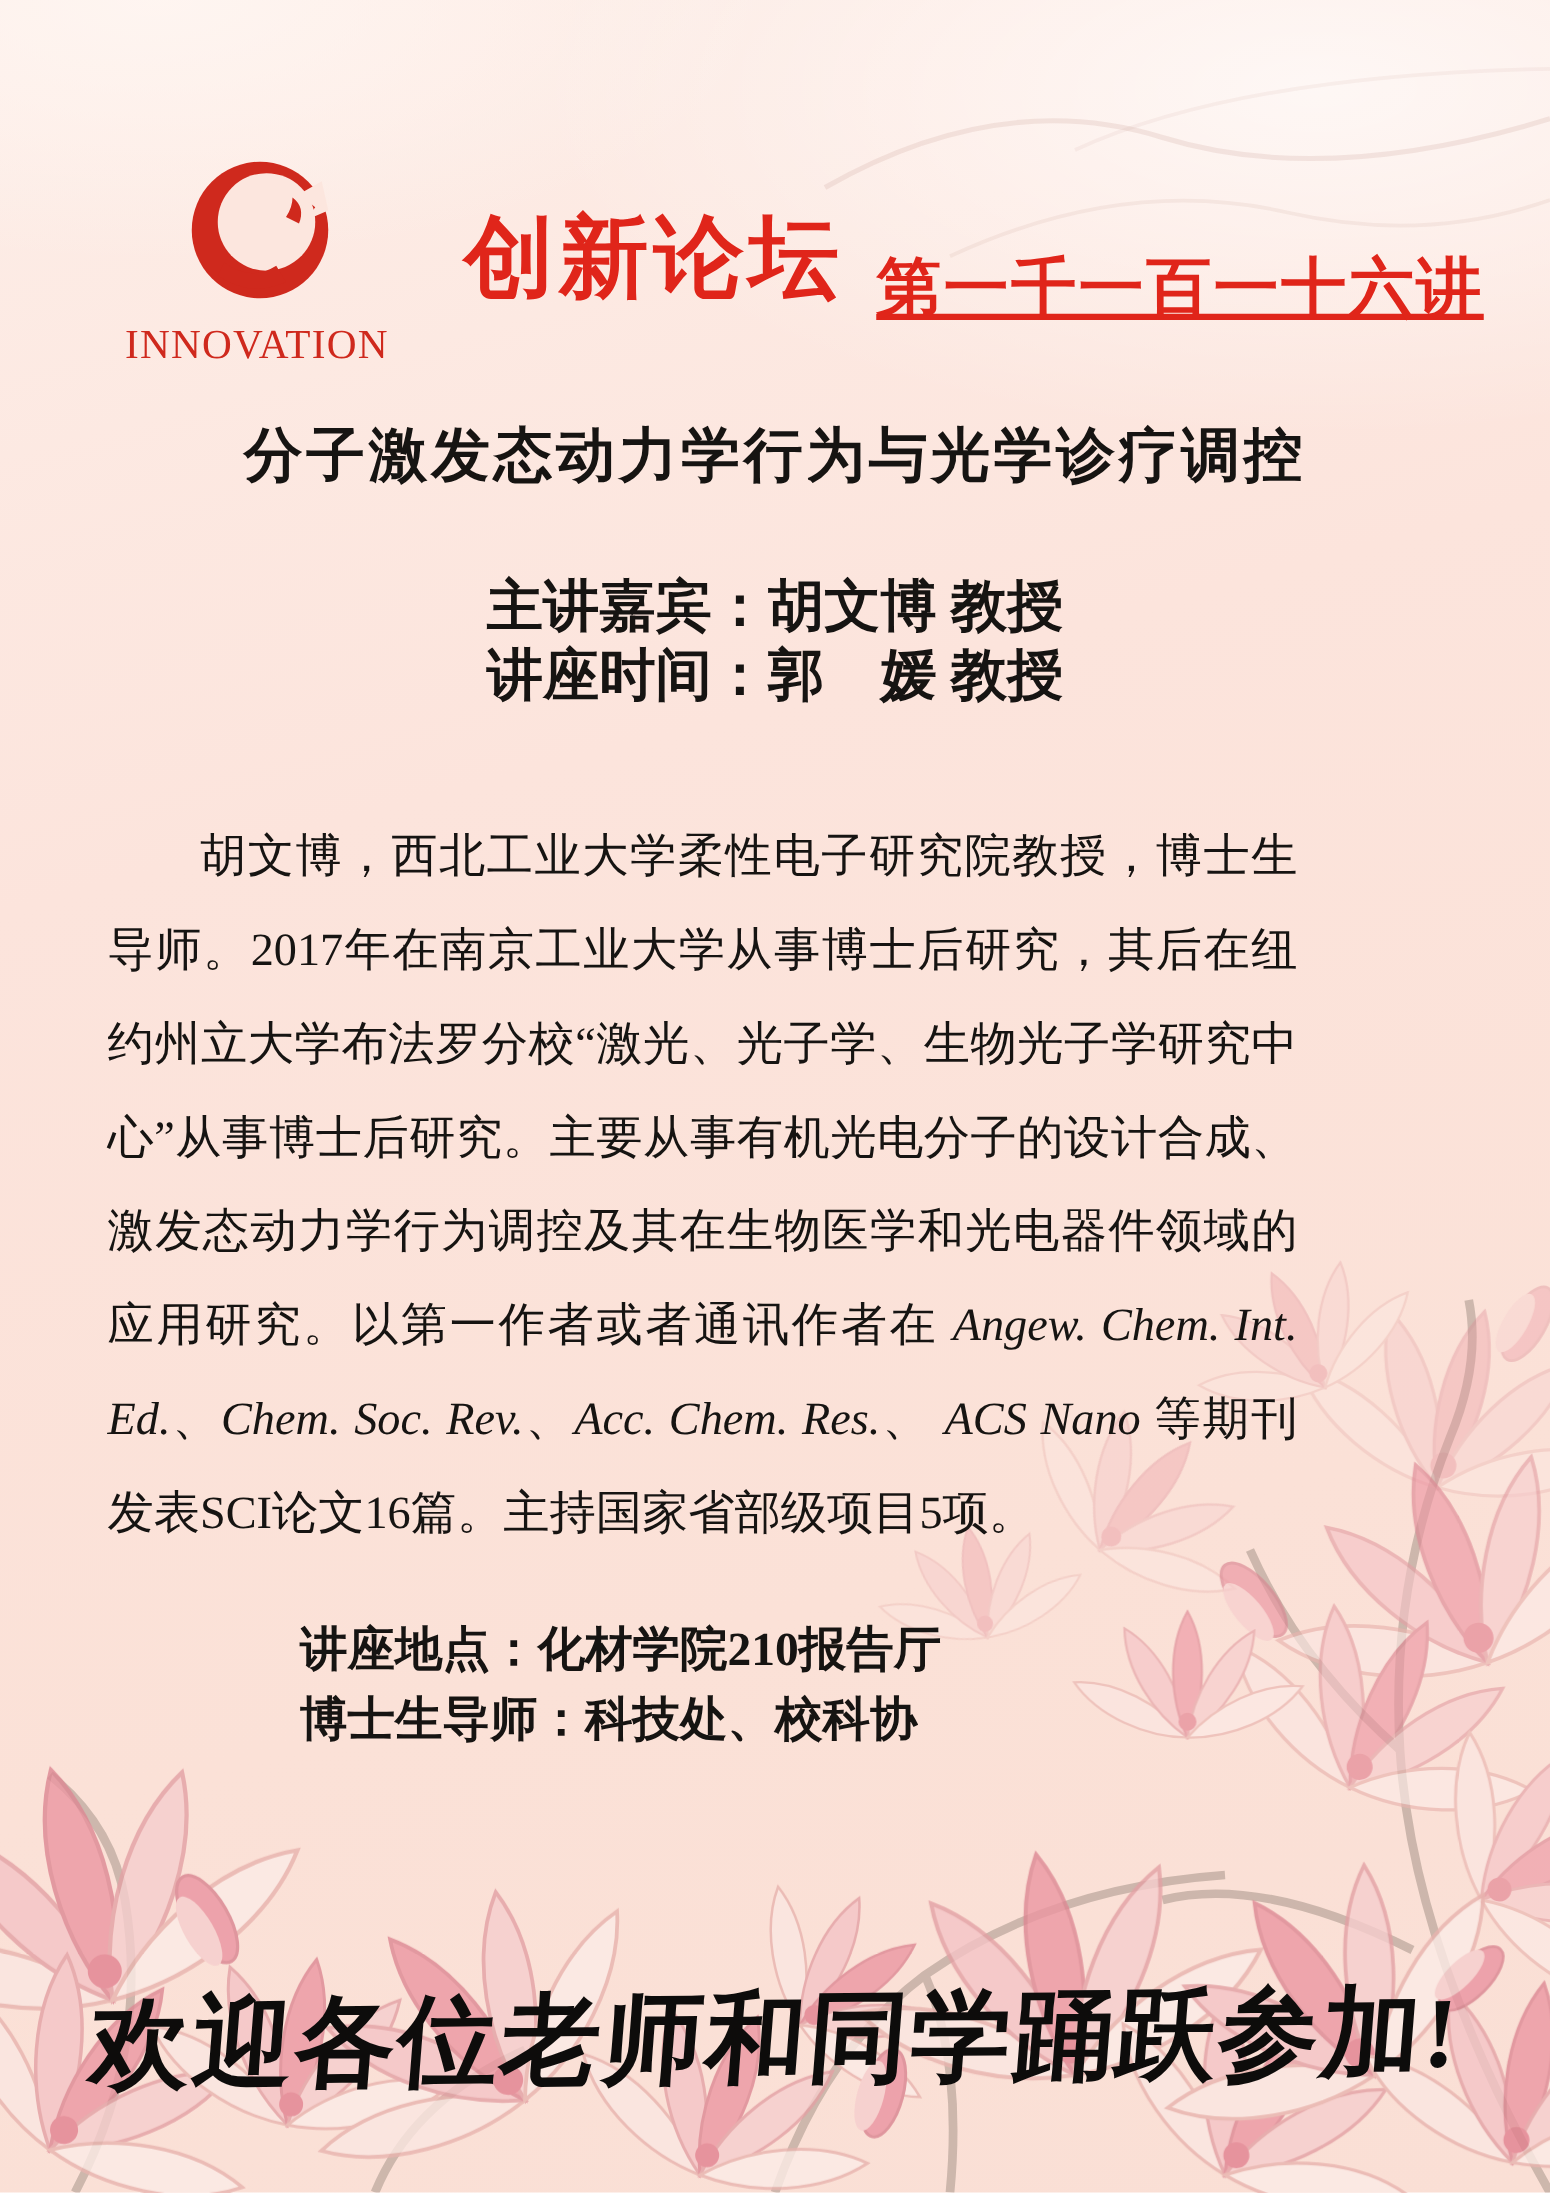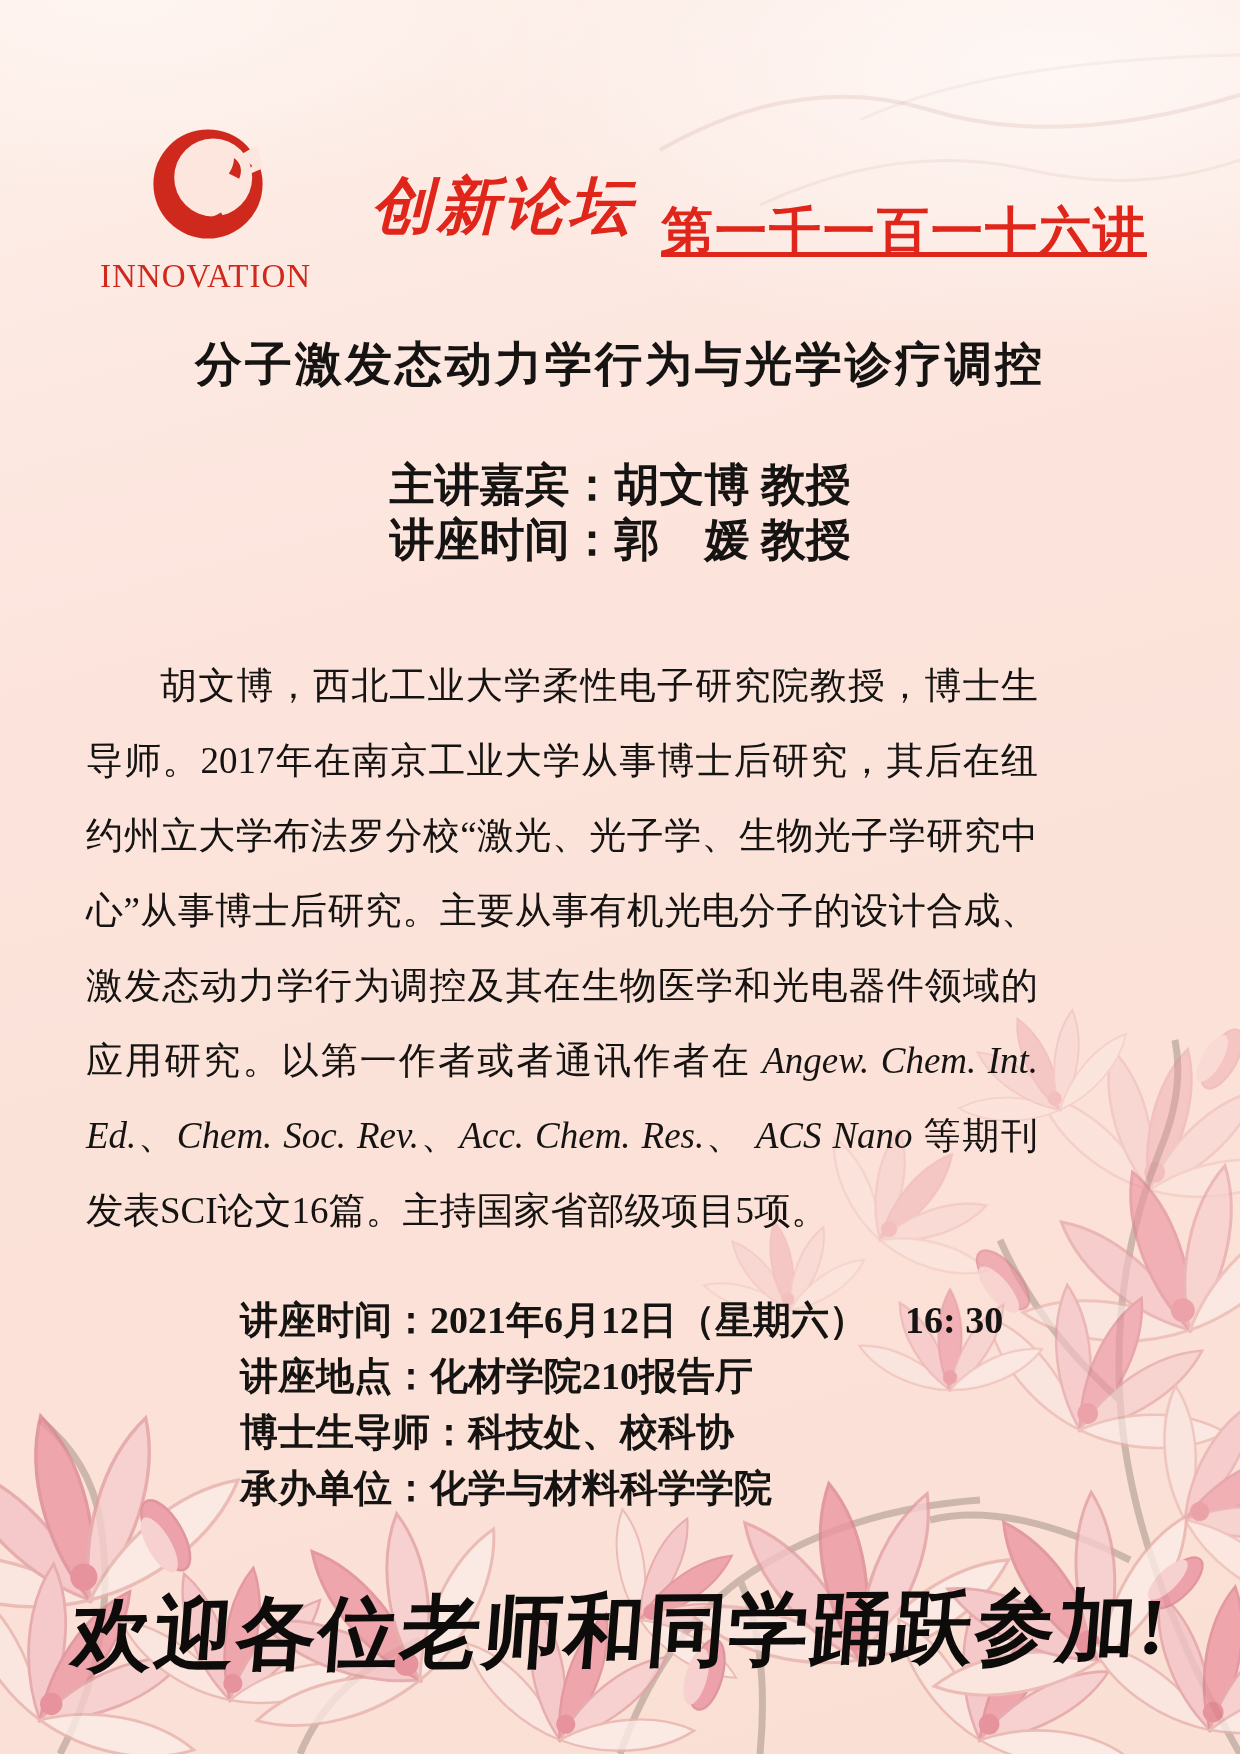--- a/index.html
+++ b/index.html
@@ -19,21 +19,21 @@
   .header { position:absolute; top:112px; left:100px; display:flex; align-items:flex-start; }
   .logo-wrap { width:215px; }
   .logo-svg { display:block; margin:4px auto 0 auto; }
   .logo-text {
     margin-top:6px; font-family:"Liberation Serif", serif; font-size:33px;
     color:#cf291d; letter-spacing:1px; font-weight:normal;
   }
   .forum-title {
     margin-left:56px; margin-top:48px;
     font-family:"Liberation Sans", sans-serif; font-weight:bold;
-    font-size:62px; line-height:92px; color:#e0251a; letter-spacing:4px;font-style:italic;
+    font-size:72px; line-height:92px; color:#e0251a; letter-spacing:4px;
   }
   .lecture-no {
     margin-left:26px; margin-top:94px;
     font-family:"Liberation Sans", sans-serif; font-weight:bold;
     font-size:52px; line-height:50px; color:#e0251a; letter-spacing:2px;text-decoration:underline;
   }
 
   
   .lecture-title {
     position:absolute; top:333px; left:0; width:100%;
@@ -153,22 +153,20 @@
     <div class="speakers">
       <div class="speakers-inner">
         <div class="speaker-line"><span>主讲嘉宾：</span><span>胡文博 教授</span></div>
         <div class="speaker-line"><span>讲座时间：</span><span>郭　媛 教授</span></div>
       </div>
     </div>
 
     <div class="bio"><span>胡文博，西北工业大学柔性电子研究院教授，博士生导师。2017年在南京工业大学从事博士后研究，其后在纽约州立大学布法罗分校“激光、光子学、生物光子学研究中心”从事博士后研究。主要从事有机光电分子的设计合成、激发态动力学行为调控及其在生物医学和光电器件领域的应用研究。以第一作者或者通讯作者在 </span><span class="journal">Angew. Chem. Int. Ed.</span><span>、</span><span class="journal">Chem. Soc. Rev.</span><span>、</span><span class="journal">Acc. Chem. Res.</span><span>、 </span><span class="journal">ACS Nano</span><span> 等期刊发表SCI论文16篇。主持国家省部级项目5项。</span></div>
 
     <div class="details">
-      <div class="detail-line"><span>讲座时间：</span><span>2021年6月12日（星期六）　16: 30</span></div>
       <div class="detail-line"><span>讲座地点：</span><span>化材学院210报告厅</span></div>
       <div class="detail-line"><span>博士生导师：</span><span>科技处、校科协</span></div>
-      <div class="detail-line"><span>承办单位：</span><span>化学与材料科学学院</span></div>
     </div>
 
     <div class="welcome">欢迎各位老师和同学踊跃参加!</div>
 
   </div>
 </div>
 
 </body></html>

